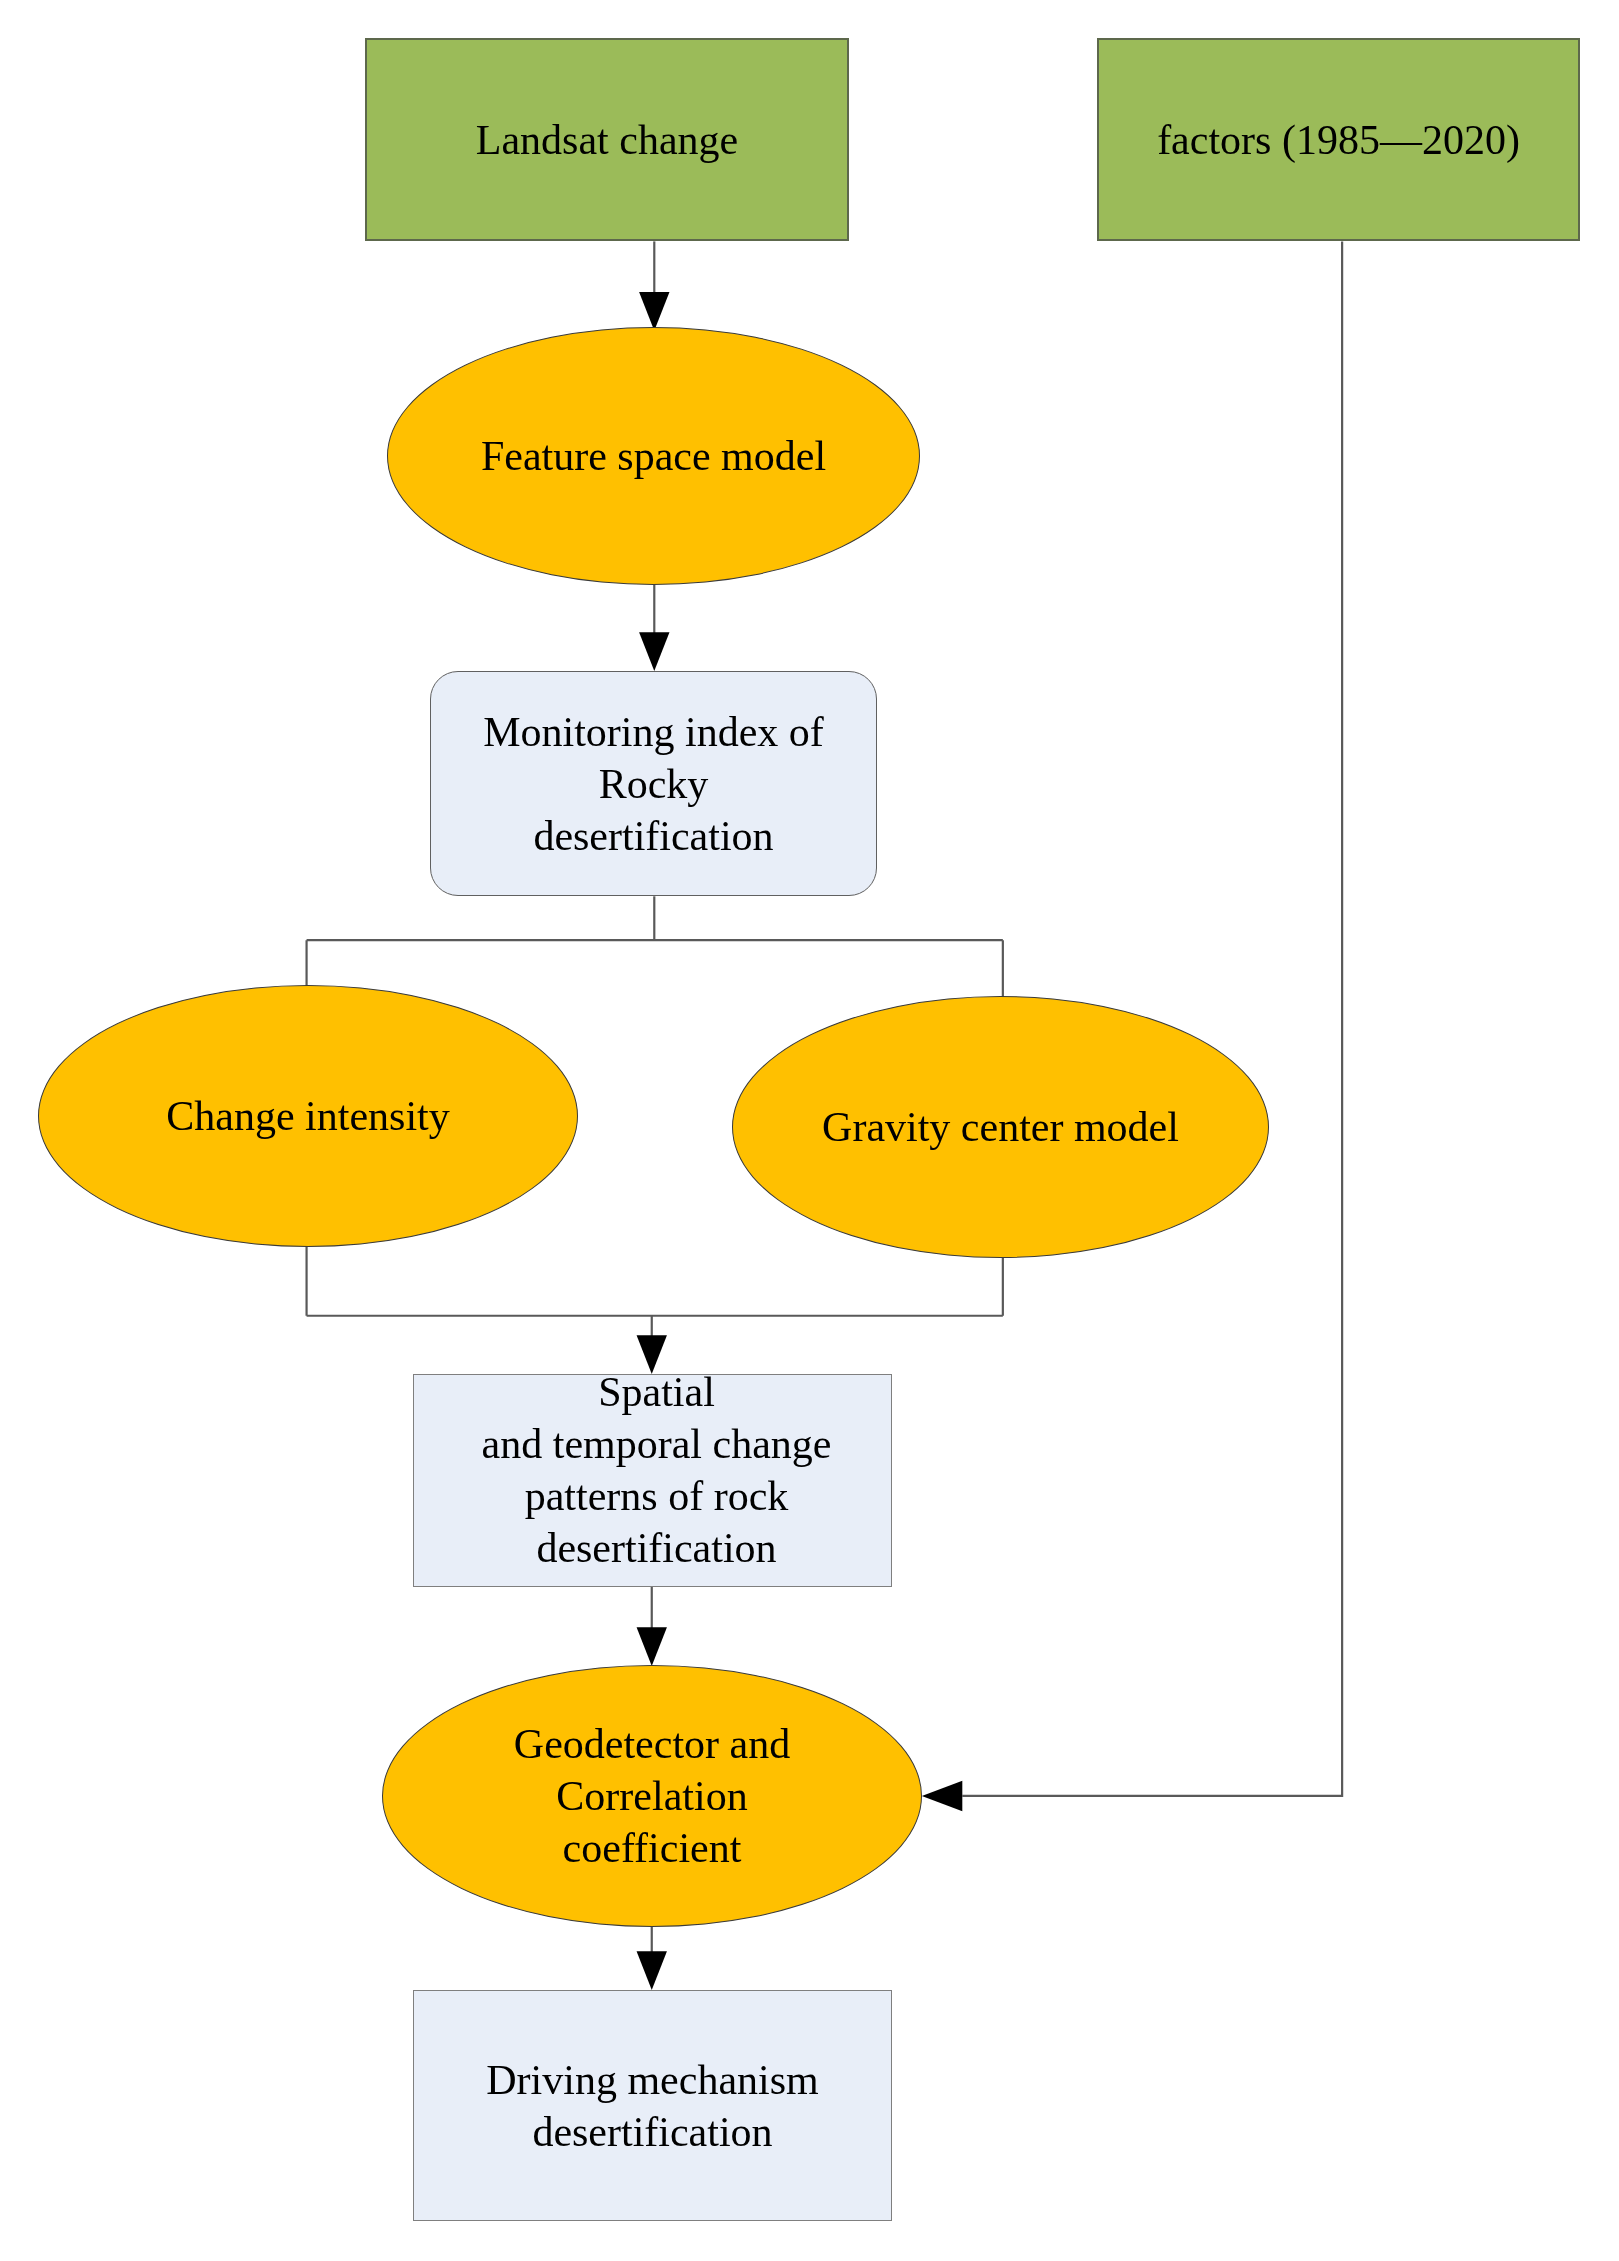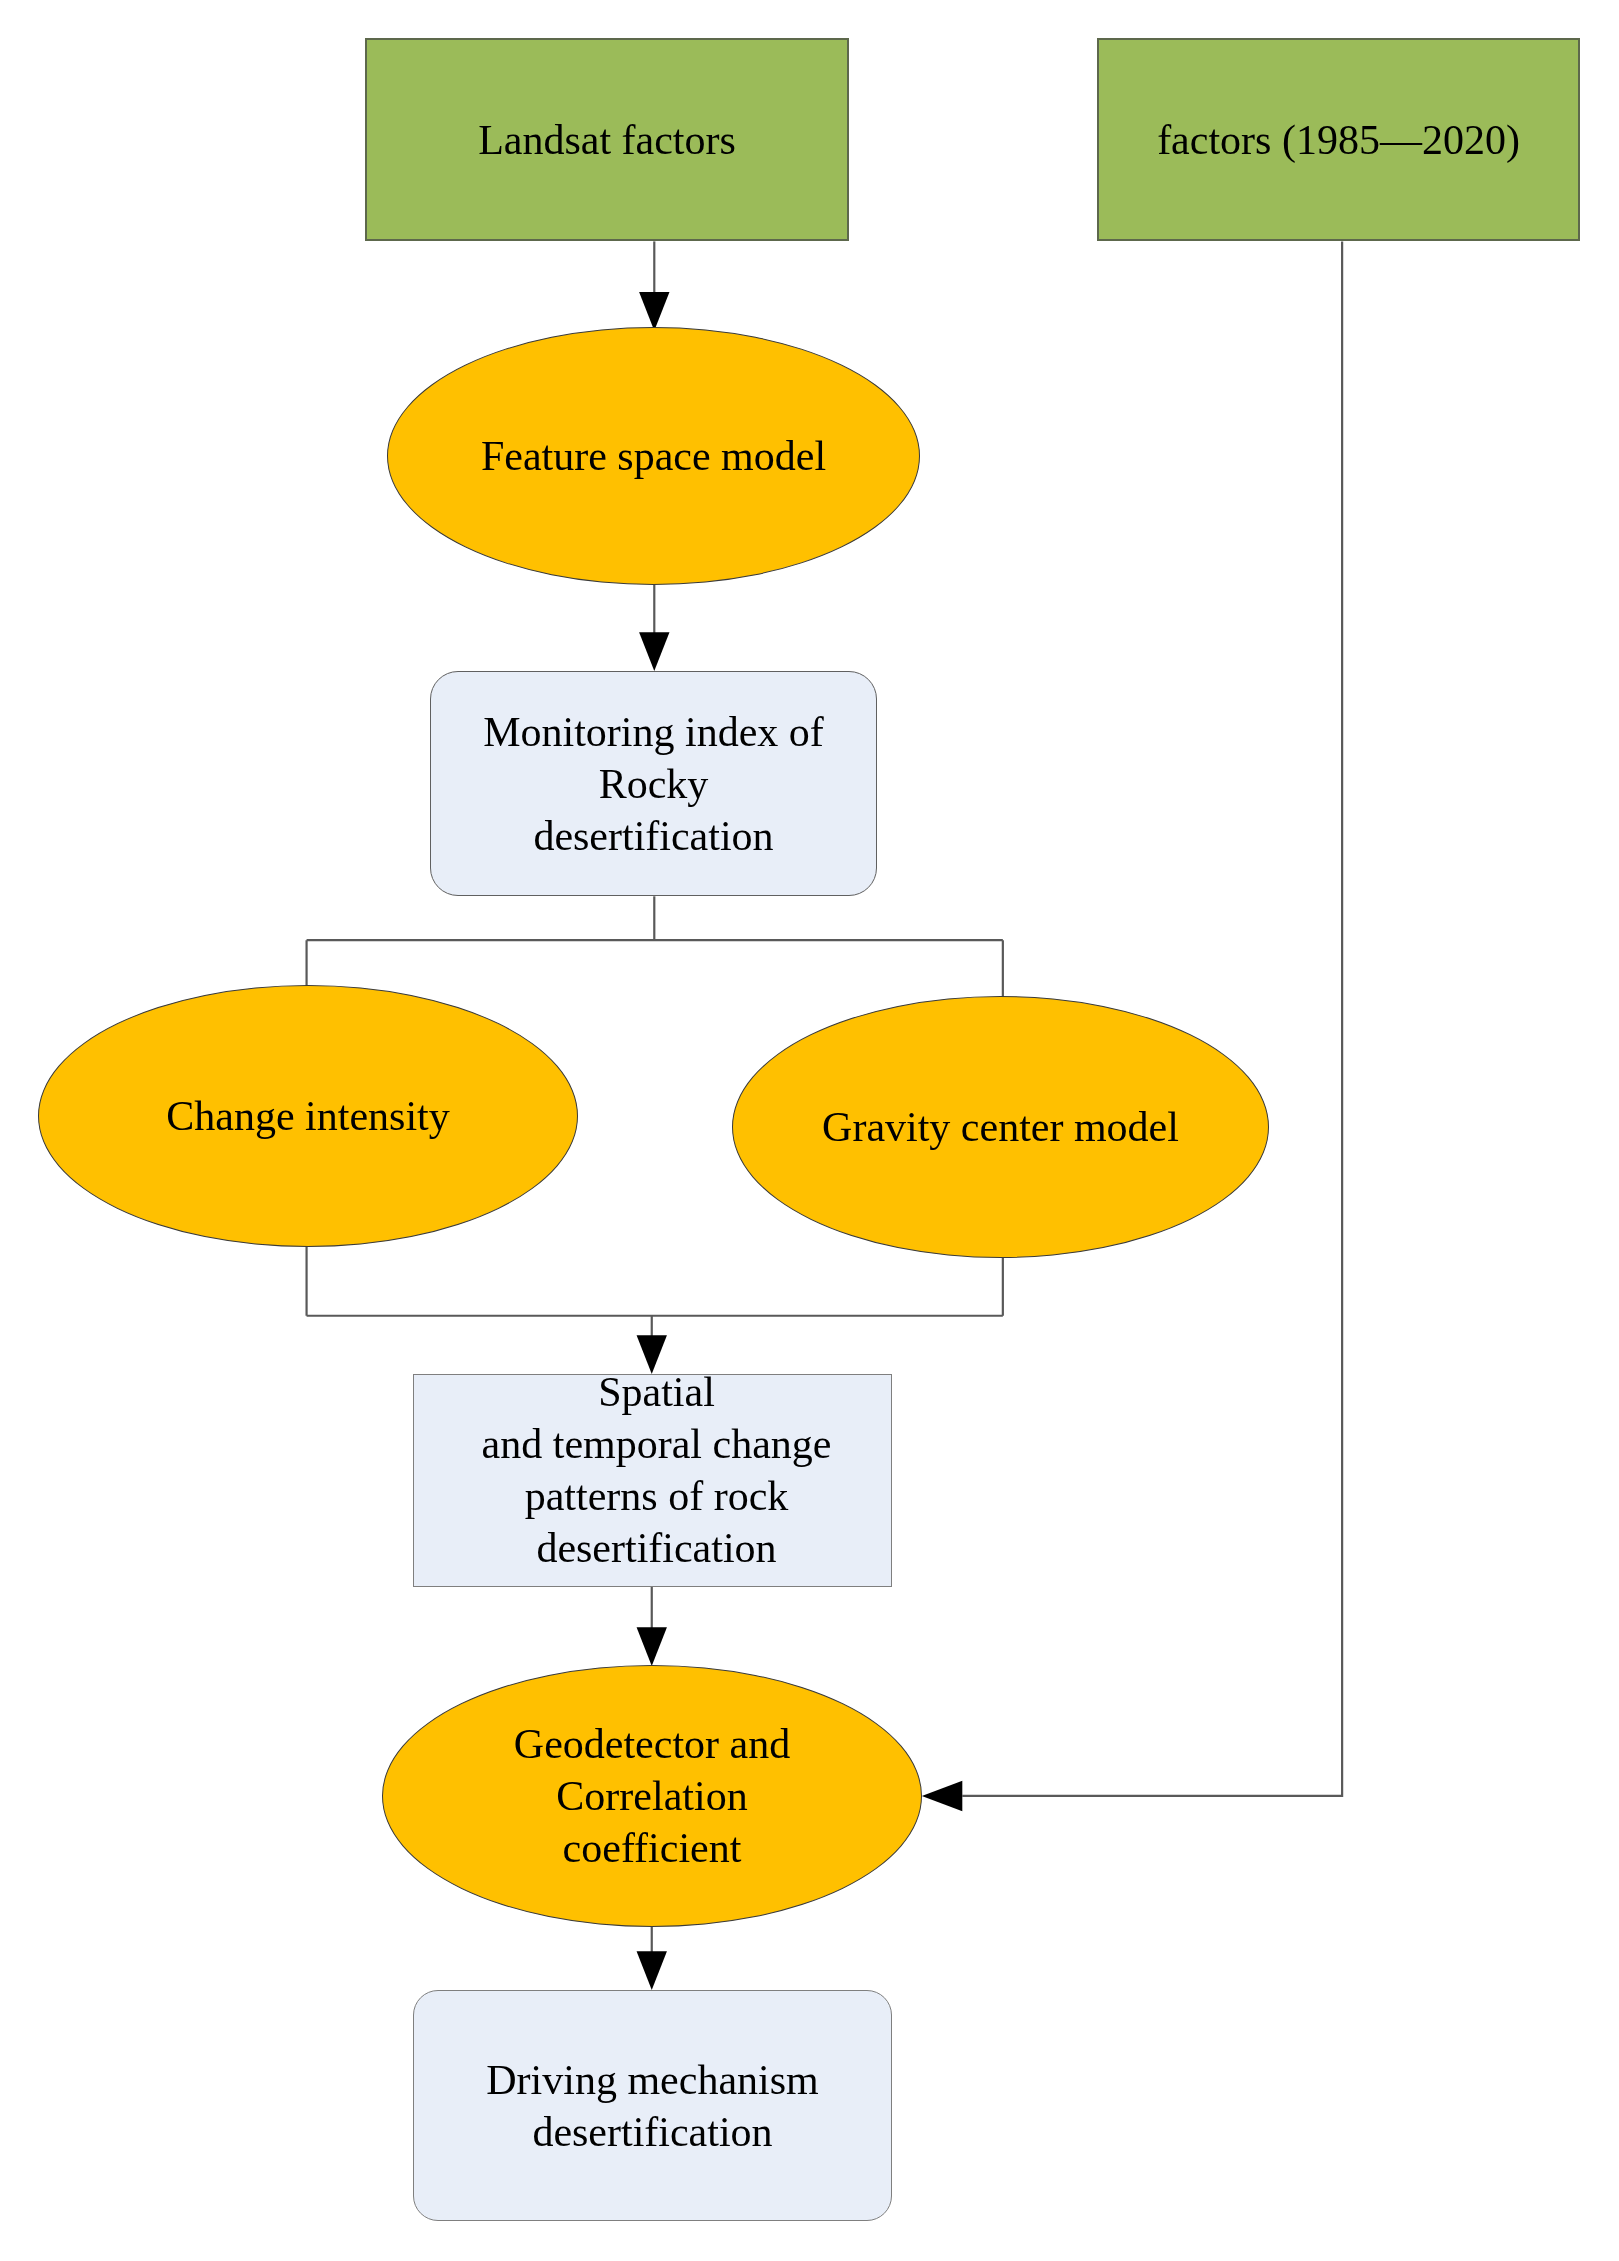--- a/index.html
+++ b/index.html
@@ -69,21 +69,21 @@
 
     <line x1="772" y1="2283" x2="772" y2="2314"></line>
     <polygon points="772,2358 754,2312 790,2312"></polygon>
 
     <polyline points="1590,286 1590,2128 1140,2128"></polyline>
     <polygon points="1092,2128 1140,2110 1140,2146"></polygon>
   </svg>
 
   <div class="node input-box" style="left:365px;top:38px;width:484px;height:203px;">
     <div class="label">
-      <span class="line">Landsat factors</span>
+      <span class="line">Landsat change</span>
     </div>
   </div>
 
   <div class="node input-box" style="left:1097px;top:38px;width:483px;height:203px;">
     <div class="label">
       <span class="line">factors (1985—2020)</span>
     </div>
   </div>
 
   <div class="node process-ellipse" style="left:387px;top:327px;width:533px;height:258px;">
@@ -122,21 +122,21 @@
   </div>
 
   <div class="node process-ellipse" style="left:382px;top:1665px;width:540px;height:262px;">
     <div class="label">
       <span class="line">Geodetector and</span>
       <span class="line">Correlation</span>
       <span class="line">coefficient</span>
     </div>
   </div>
 
-  <div class="node output-box" style="left:413px;top:1990px;width:479px;height:231px;border-radius:25px;">
+  <div class="node output-box" style="left:413px;top:1990px;width:479px;height:231px;">
     <div class="label">
       <span class="line">Driving mechanism</span>
       <span class="line">desertification</span>
     </div>
   </div>
 
 </div>
 
 
 </body></html>

